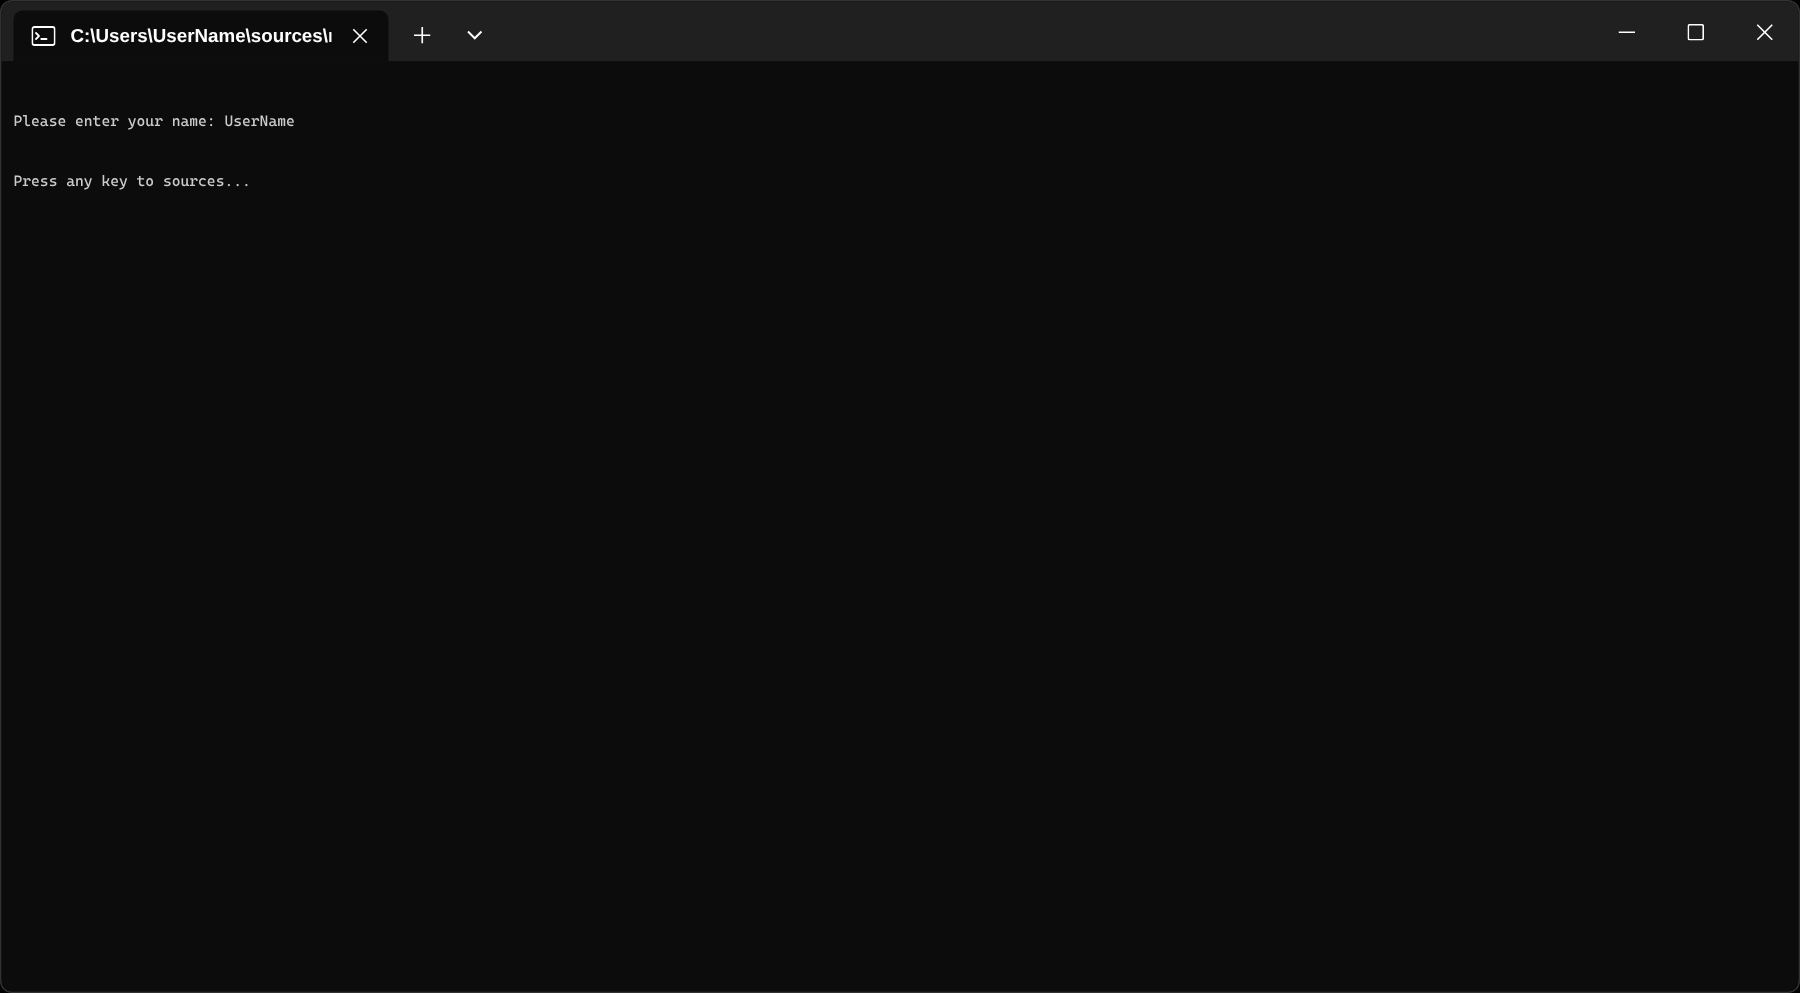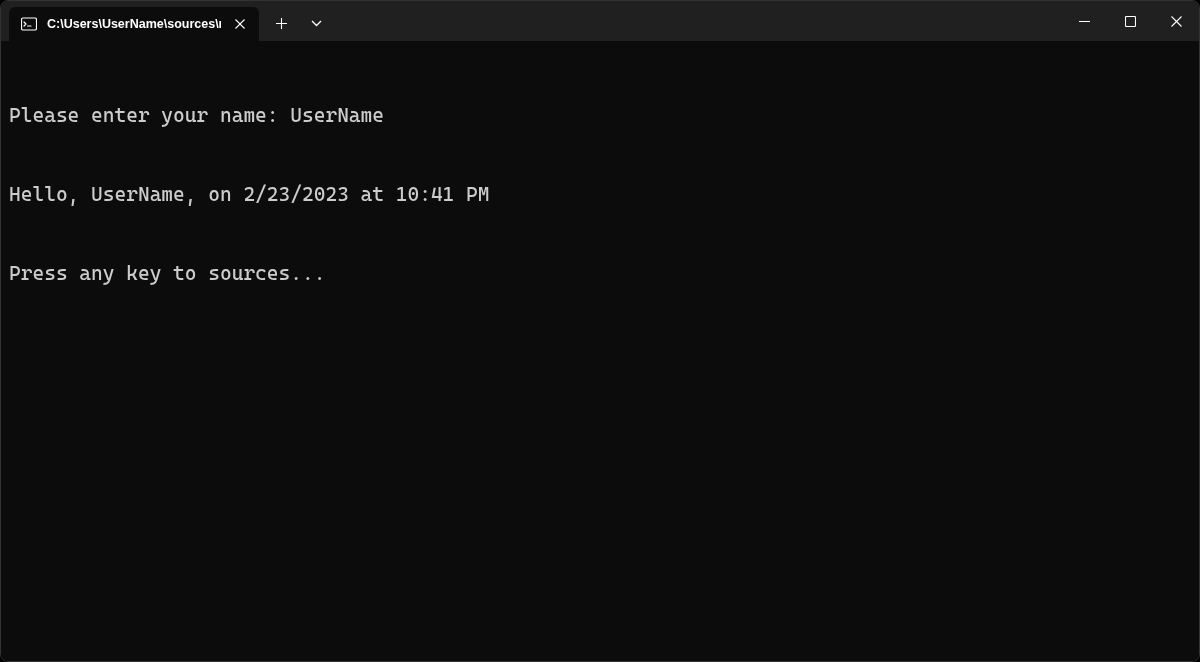--- a/index.html
+++ b/index.html
@@ -104,21 +104,21 @@
       width: 46px;
       display: flex;
       align-items: center;
       justify-content: center;
       cursor: pointer;
     }
     
     .terminal-content {
       padding: 8px 8px;
       font-family: "Cascadia Mono", "Consolas", monospace;
-      font-size: 20px;
+      font-size: 10px;
       color: #cccccc;
       line-height: 1.32;
       white-space: pre;
       background: #0c0c0c;
       height: calc(100% - 40px);
     }
     
     .term-line {
       display: block;
     }
@@ -176,15 +176,14 @@
       <svg width="11" height="11" viewBox="0 0 11 11">
         <line x1="0.5" y1="0.5" x2="10.5" y2="10.5" stroke="#ffffff" stroke-width="1.1"></line>
         <line x1="10.5" y1="0.5" x2="0.5" y2="10.5" stroke="#ffffff" stroke-width="1.1"></line>
       </svg>
     </div>
   </div>
 </div>
 
 <div class="terminal-content">
   <span class="term-line">Please enter your name: UserName</span>
-  <span class="term-line">Hello, UserName, on 2/23/2023 at 10:41 PM</span>
   <span class="term-line">Press any key to sources...</span>
 </div>
 
 </body></html>

